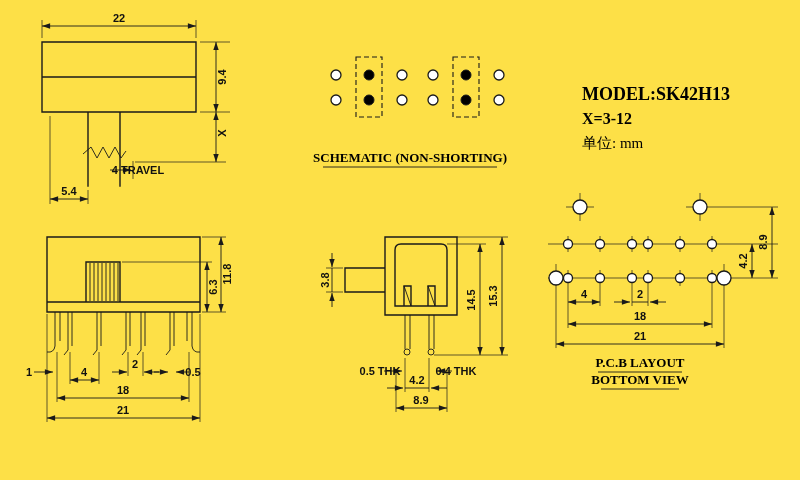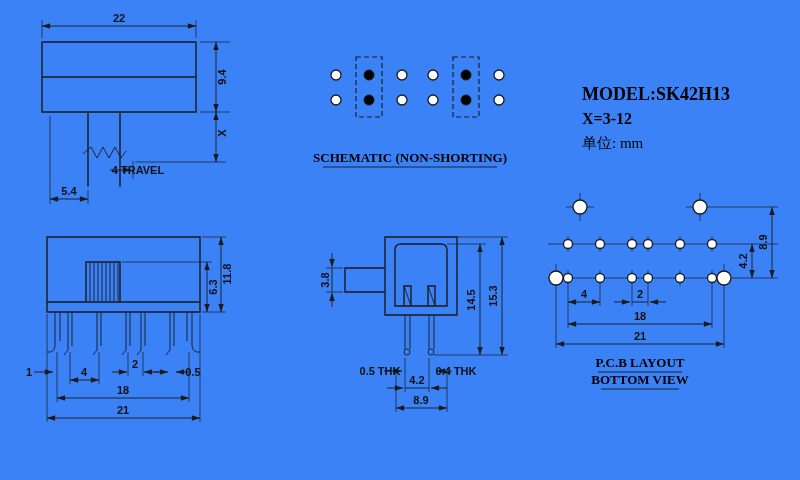--- a/index.html
+++ b/index.html
@@ -1,16 +1,16 @@
 <!DOCTYPE html>
 <html><head>
 <meta charset="utf-8">
 <style>
   html,body { margin:0; padding:0; background:#ffffff; }
-  .stage { position:relative; width:800px; height:480px; background:#3b82f6; overflow:hidden; }
+  .stage { position:relative; width:800px; height:480px; background:#fde047; overflow:hidden; }
   svg { display:block; }
   .p  { fill:none; stroke:#1a1a1a; stroke-width:1.4; stroke-linecap:square; }
   .t  { fill:none; stroke:#1a1a1a; stroke-width:0.9; }
   .c  { fill:none; stroke:#1a1a1a; stroke-width:0.7; }
   .d  { fill:none; stroke:#1a1a1a; stroke-width:0.9; }
   .dsh{ fill:none; stroke:#1a1a1a; stroke-width:1.1; stroke-dasharray:5 3; }
   .ring { fill:#ffffff; stroke:#1a1a1a; stroke-width:1.3; }
   .dot  { fill:#000000; stroke:#1a1a1a; stroke-width:1; }
   .dt  { font:bold 11px "Liberation Sans", sans-serif; fill:#111111; text-anchor:middle; }
   .cap { font:bold 13px "Liberation Serif", serif; fill:#000000; text-anchor:middle; }

